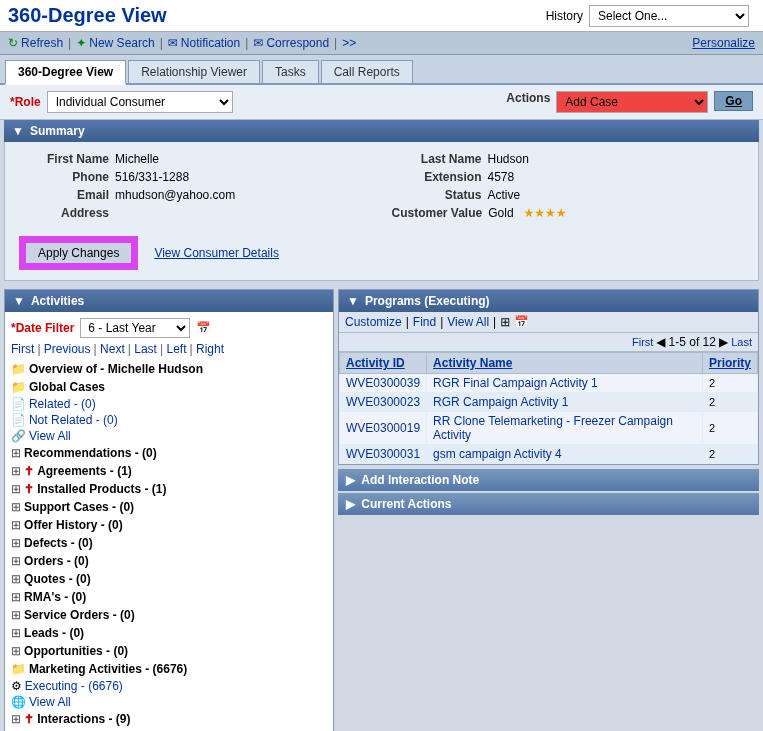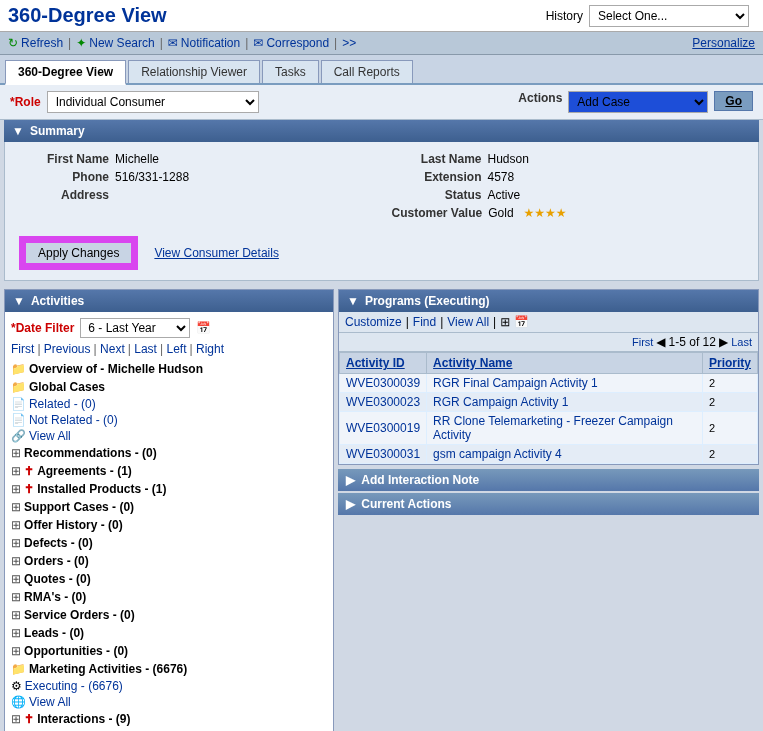--- a/index.html
+++ b/index.html
@@ -20,24 +20,24 @@
 
     
     .tabs-row { display: flex; background: #c8d4e4; padding-top: 5px; padding-left: 5px; gap: 2px; border-bottom: 2px solid #7a9cbf; }
     .tab { padding: 4px 12px; background: #d8e4f0; border: 1px solid #8899bb; border-bottom: none; cursor: pointer; color: #333; font-size: 12px; }
     .tab.active { background: #fff; font-weight: bold; color: #000; border-bottom: 2px solid #fff; margin-bottom: -2px; }
 
     
     .role-bar { background: #e8eef6; padding: 6px 10px; display: flex; align-items: center; gap: 20px; border-bottom: 1px solid #aabbcc; }
     .role-section { display: flex; align-items: center; gap: 6px; }
     .role-label { font-weight: bold; color: #c00; }
-    .role-select { width: 212px; border: 1px solid #aaa; padding: 2px 4px; background: #fff; }
+    .role-select { width: 186px; border: 1px solid #aaa; padding: 2px 4px; background: #fff; }
     .actions-section { display: flex; align-items: flex-start; gap: 6px; margin-left: auto; }
     .actions-label { font-weight: bold; color: #333; }
-    .actions-select { width: 140px; border: 1px solid #aaa; padding: 2px 4px; background: #1d4ed8; }
+    .actions-select { width: 152px; border: 1px solid #aaa; padding: 2px 4px; background: #ef4444; }
     .go-btn { background: #7a9cbf; border: 1px solid #5577aa; padding: 2px 10px; cursor: pointer; color: #000; font-weight: bold; text-decoration: underline; }
 
     
     .section-header { background: linear-gradient(to bottom, #5577aa, #3d5f8f); color: #fff; padding: 4px 8px; font-weight: bold; display: flex; align-items: center; gap: 6px; cursor: pointer; }
     .summary-body { background: #e8eef6; padding: 10px 14px; border: 1px solid #aabbcc; border-top: none; }
     .summary-grid { display: grid; grid-template-columns: 1fr 1fr; gap: 6px 20px; }
     .field-row { display: flex; align-items: flex-start; gap: 6px; }
     .field-label { font-weight: bold; color: #333; white-space: nowrap; min-width: 90px; text-align: right; }
     .field-value { color: #000; }
     .stars { color: #e8a000; }
@@ -158,20 +158,24 @@
   <div class="summary-body">
     <div class="summary-grid">
       <div>
         <div class="field-row">
           <span class="field-label">First Name</span>
           <span class="field-value">Michelle</span>
         </div>
         <div class="field-row" style="margin-top:4px;">
           <span class="field-label">Phone</span>
           <span class="field-value">516/331-1288</span>
+        </div>
+        <div class="field-row" style="margin-top:4px;">
+          <span class="field-label">Email</span>
+          <span class="field-value">mhudson@yahoo.com</span>
         </div>
         <div class="field-row" style="margin-top:4px; align-items:flex-start;">
           <span class="field-label">Address</span>
         </div>
       </div>
       <div>
         <div class="field-row">
           <span class="field-label">Last Name</span>
           <span class="field-value">Hudson</span>
         </div>

